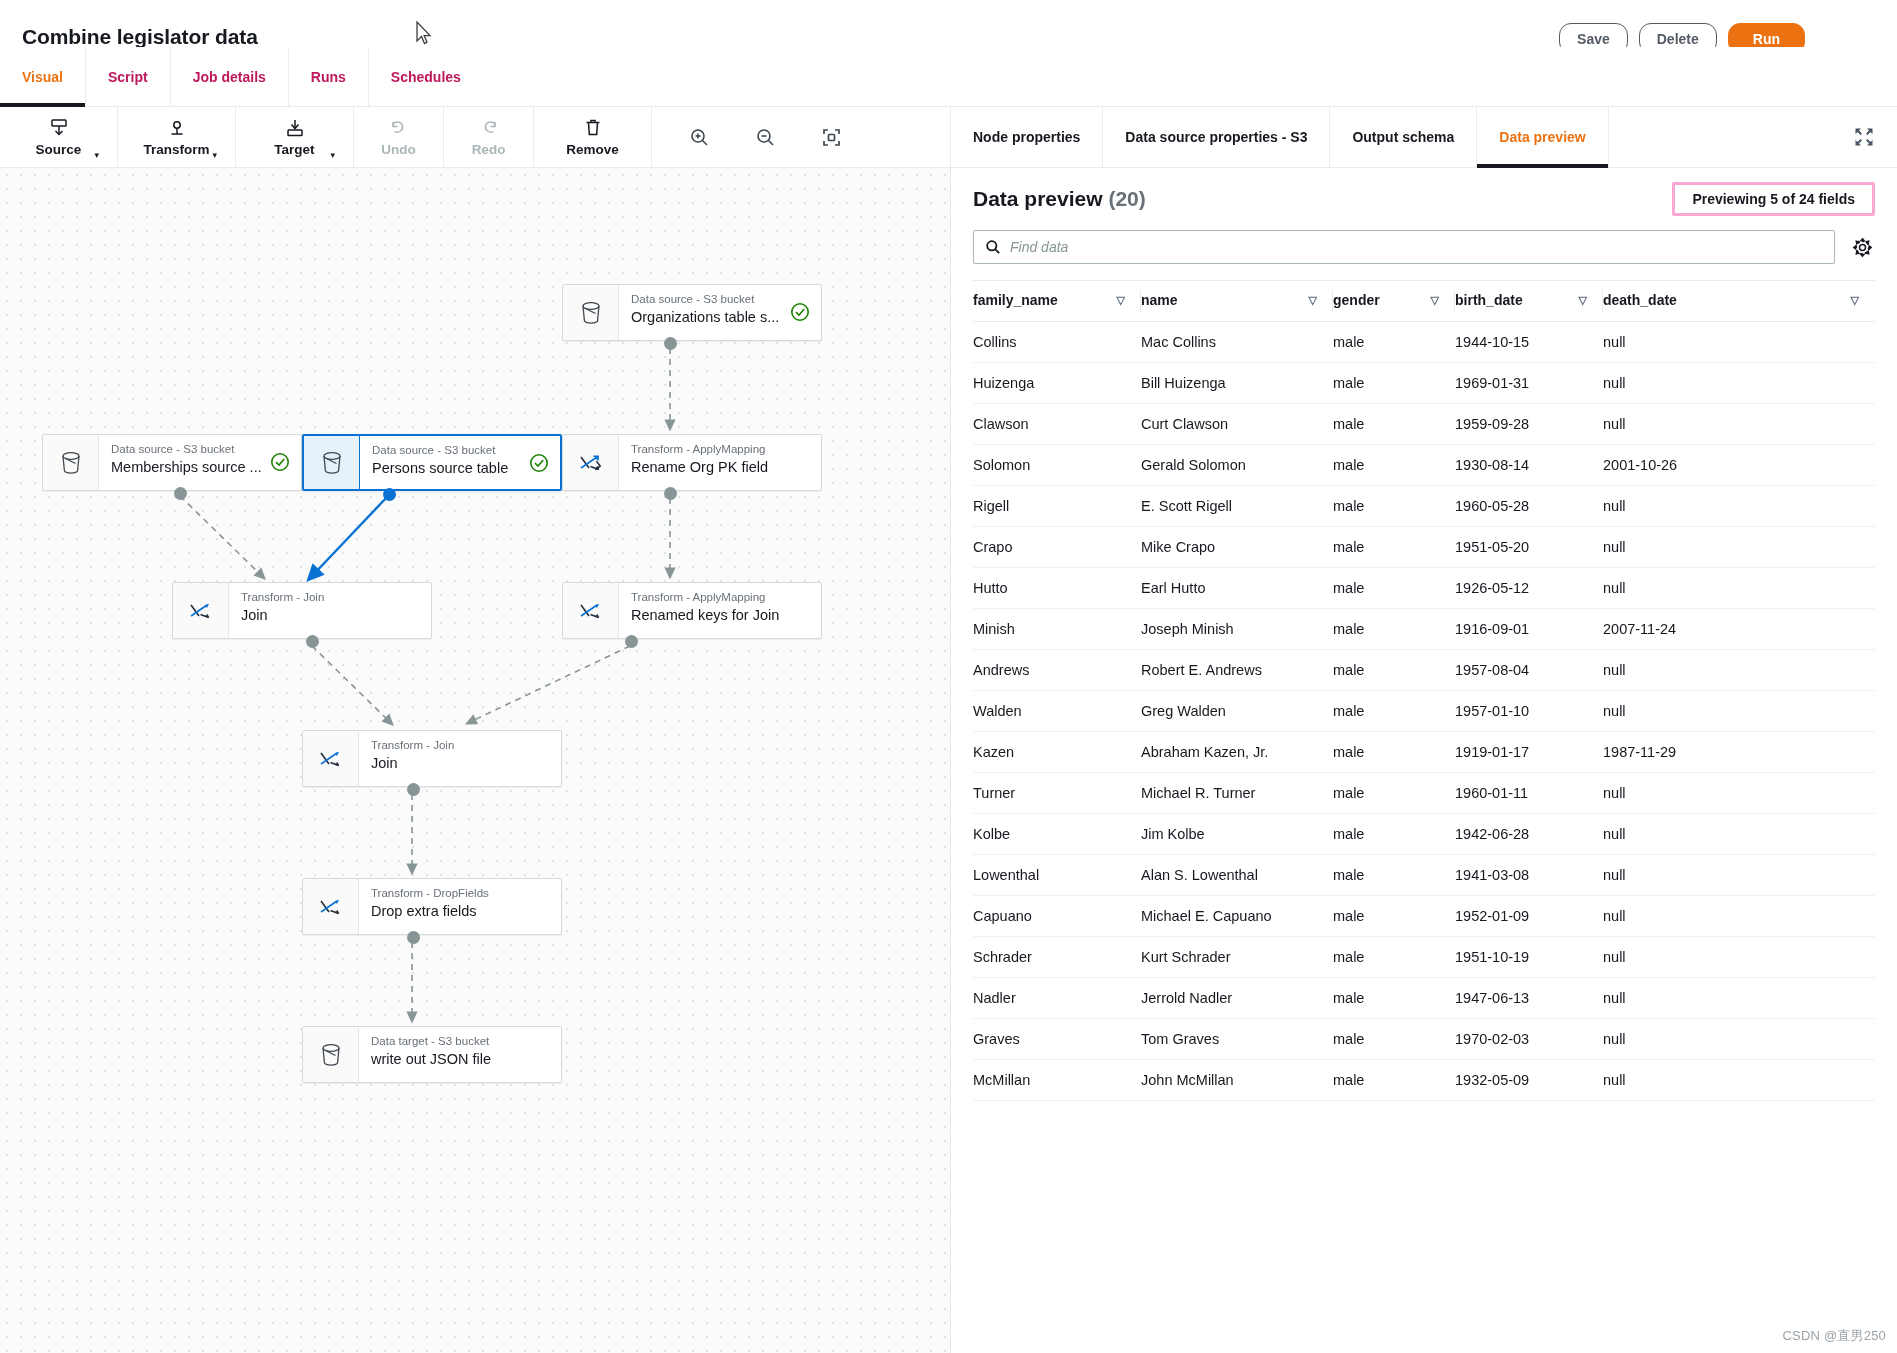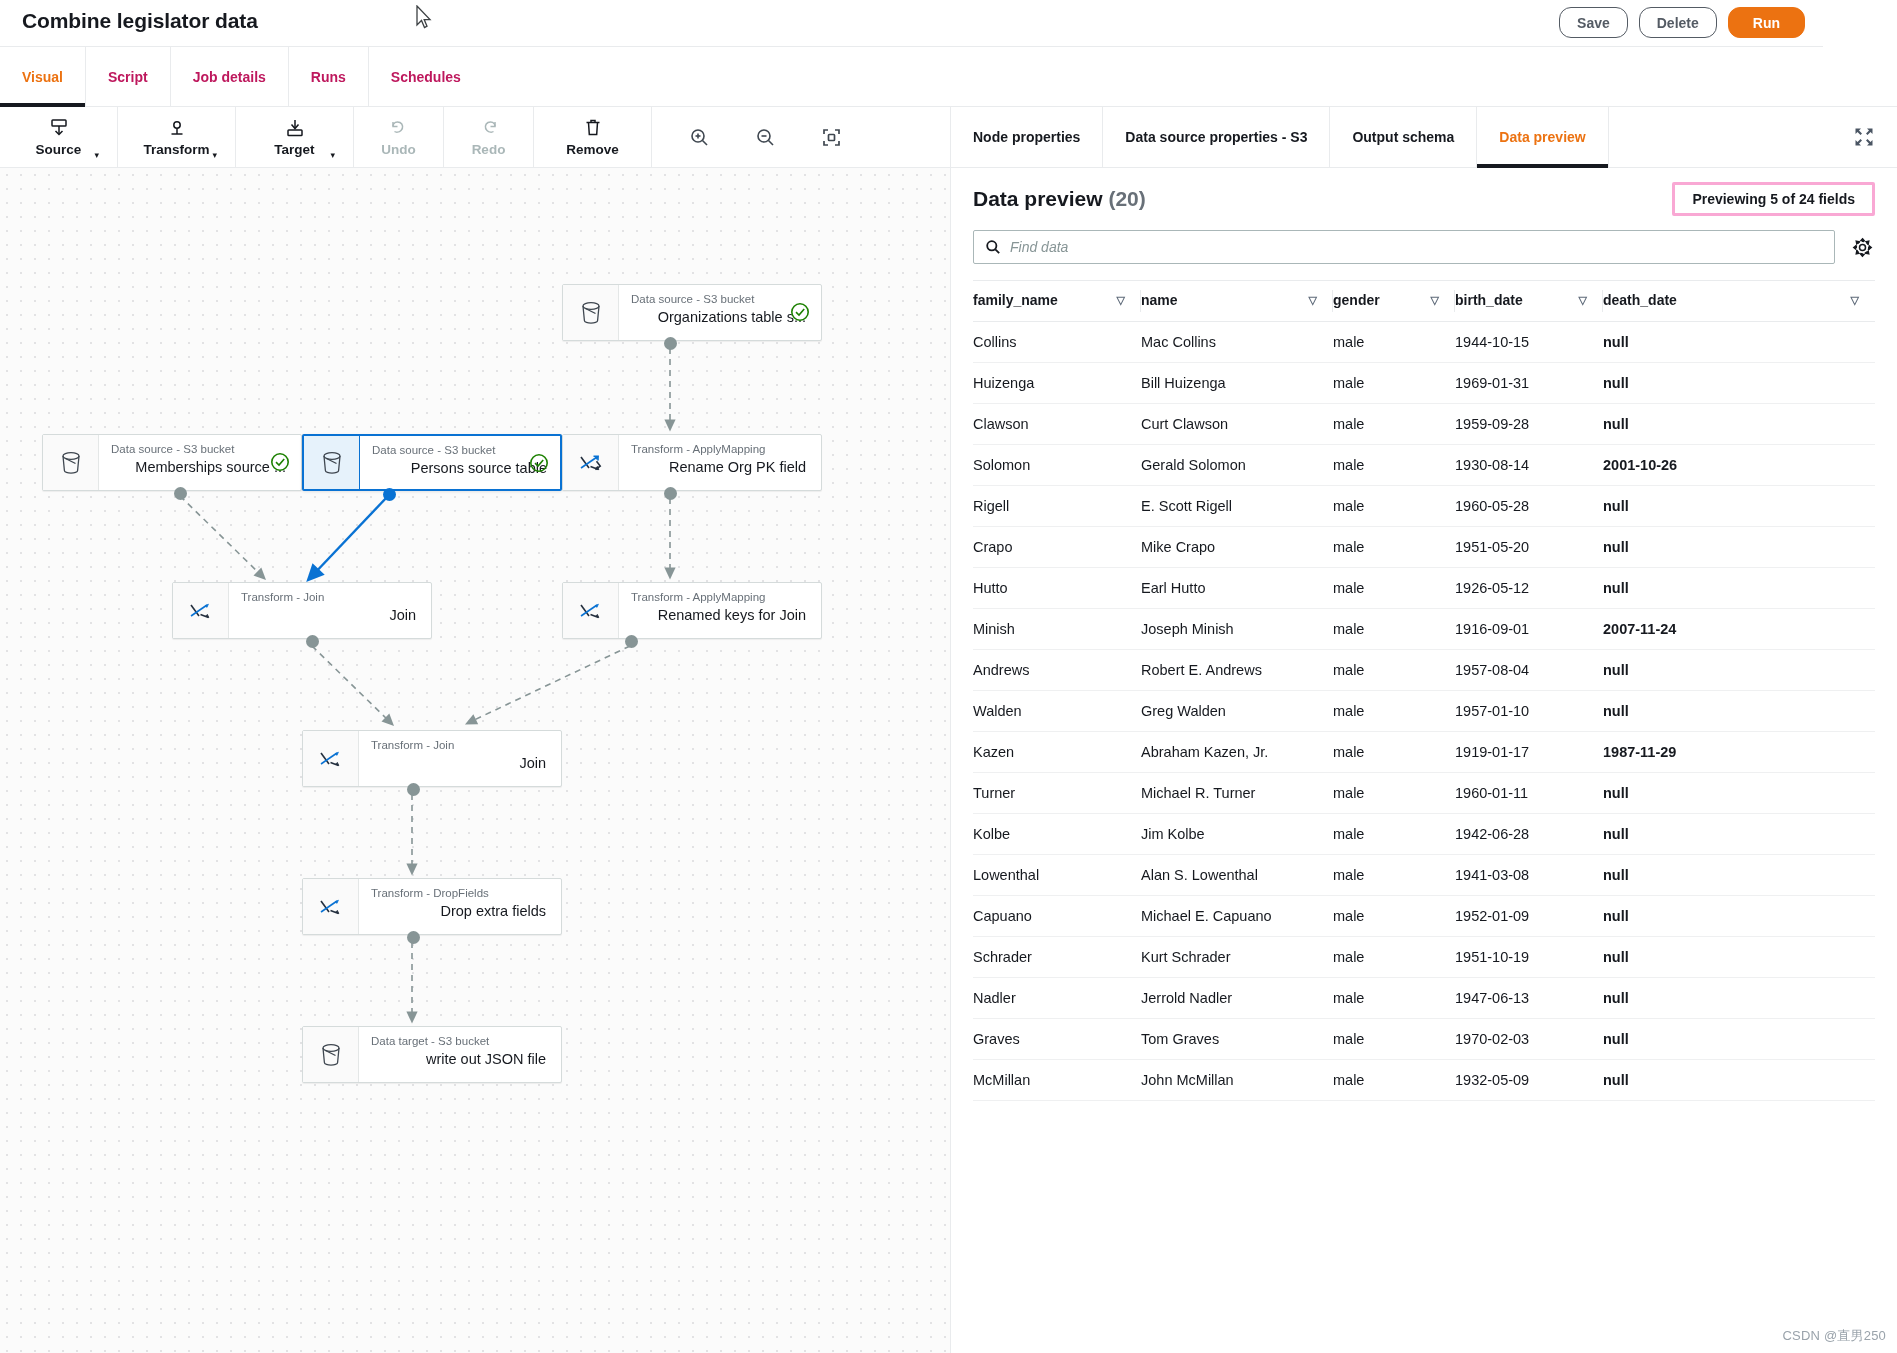--- a/index.html
+++ b/index.html
@@ -6,21 +6,21 @@
   html, body {
     width: 1897px; height: 1353px;
     font-family: "Liberation Sans", sans-serif;
     background: #ffffff;
     color: #16191f;
     overflow: hidden;
   }
 
   
   .top-header {
-    position: absolute; left: 0; top: 0; width: 1823px; height: 47px;
+    position: absolute; left: 0; top: 16px; width: 1823px; height: 47px;
     background: #ffffff;
     border-bottom: 1px solid #e9ebed;
   }
   .job-title {
     position: absolute; left: 22px; top: 9px;
     font-size: 21px; font-weight: bold; color: #16191f;
     letter-spacing: -0.1px;
   }
   .header-actions {
     position: absolute; right: 18px; top: 7px;
@@ -108,21 +108,20 @@
   .node.selected .node-icon { background: #e6f2fb; border-right: 1px solid #0972d3; }
   .node-body { flex: 1; padding: 8px 10px 0 12px; overflow: hidden; position: relative; }
   .node-type {
     font-size: 11.5px; color: #687078; line-height: 1.15;
     white-space: nowrap; overflow: hidden; text-overflow: ellipsis;
   }
   .node-name {
     font-size: 14.5px; color: #16191f; line-height: 1.3; margin-top: 2px;
     white-space: nowrap; overflow: hidden; text-overflow: ellipsis;
     max-width: 175px;
-    text-align: right;
   }
   .node-status {
     position: absolute; right: 10px; top: 16px;
     width: 22px; height: 22px;
   }
   .port {
     position: absolute; width: 13px; height: 13px; border-radius: 50%;
     background: #879596;
   }
   .port.blue { background: #0972d3; }
@@ -192,21 +191,21 @@
   }
   .th-inner { display: flex; align-items: center; justify-content: space-between; padding-right: 16px; }
   .th-sep { position: absolute; right: 0; top: 9px; bottom: 9px; width: 1px; background: #e9ebed; }
   .dtable tbody td {
     font-size: 14.5px; color: #16191f;
     padding: 12px 0; border-bottom: 1px solid #eff0f1;
     white-space: nowrap; overflow: hidden; text-overflow: ellipsis;
   }
   .table-wrap { padding: 0 22px; }
   .col-0 { width: 168px; } .col-1 { width: 192px; }
-  .col-2 { width: 122px; } .col-3 { width: 148px; } .col-4 { width: auto; font-weight: bold; }
+  .col-2 { width: 122px; } .col-3 { width: 148px; } .col-4 { width: auto; }
 
   .watermark {
     position: absolute; right: 11px; bottom: 8px;
     font-size: 13px; color: #9aa3ab; letter-spacing: 0.2px;
   }
   .cursor-arrow { position: absolute; left: 415px; top: 5px; }
 </style>
 </head>
 <body>
 

